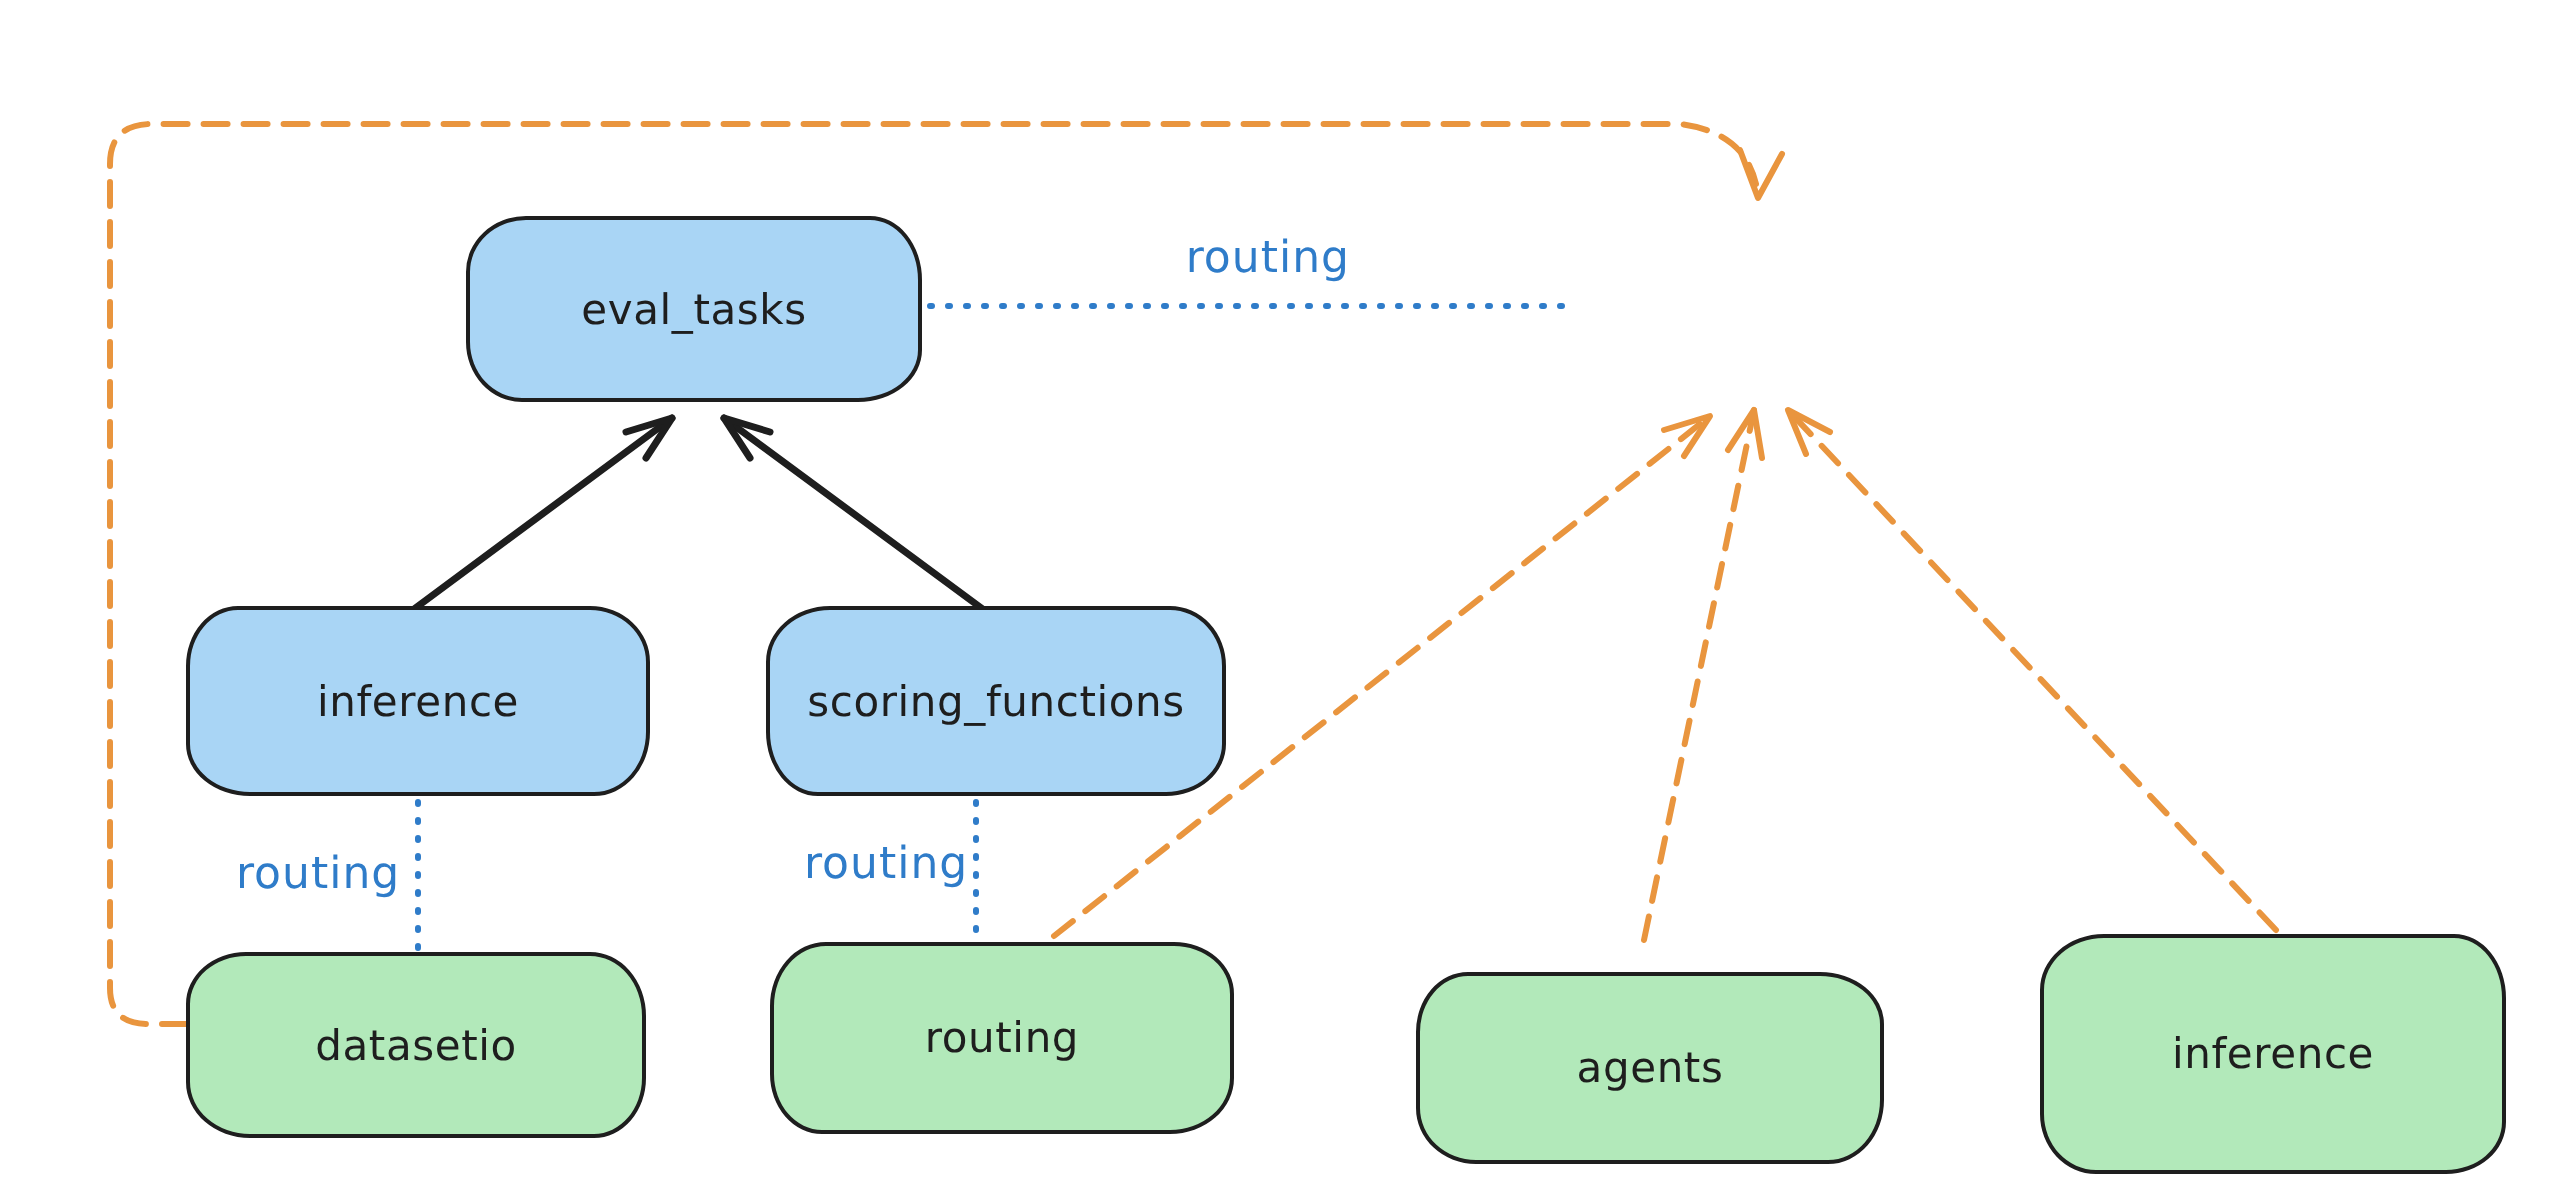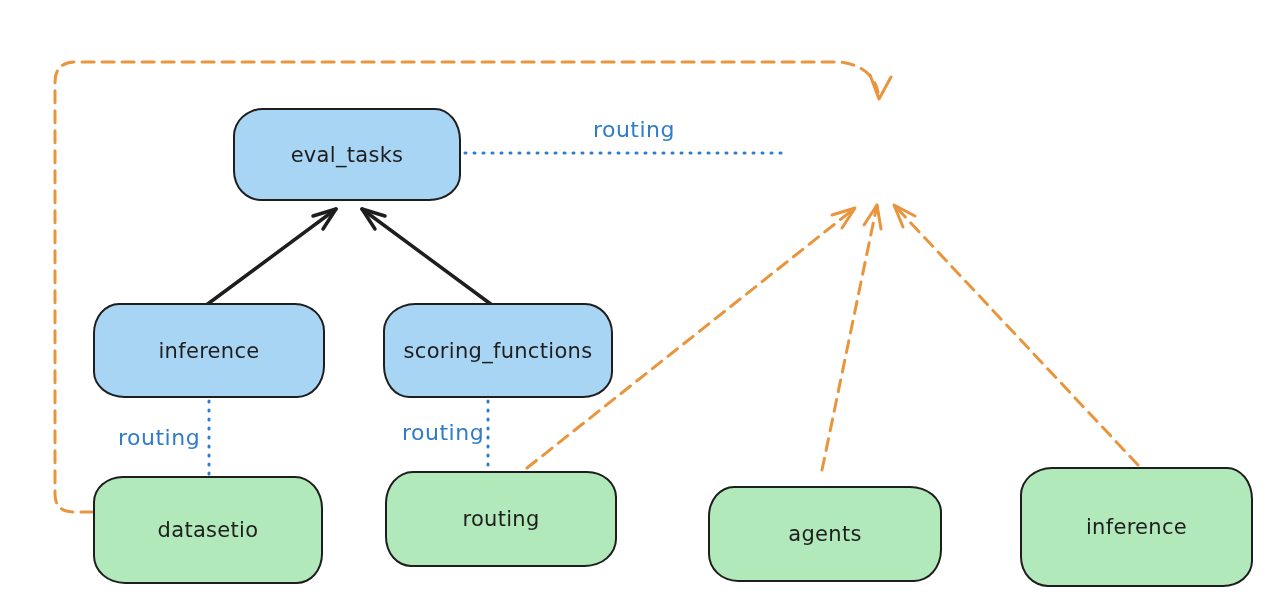--- a/index.html
+++ b/index.html
@@ -87,21 +87,21 @@
 
 
   <div class="node blue" style="left:93px;top:303px;width:232px;height:95px;border-radius:26px 30px 28px 32px / 30px 28px 32px 26px;">
     <span>inference</span>
   </div>
 
   <div class="node blue" style="left:383px;top:303px;width:230px;height:95px;border-radius:32px 28px 30px 26px / 28px 30px 26px 32px;">
     <span>scoring_functions</span>
   </div>
 
-  <div class="node green" style="left:93px;top:476px;width:230px;height:108px;border-radius:30px 28px 26px 32px / 26px 32px 30px 28px;">
+  <div class="node green" style="left:93px;top:476px;width:230px;height:93px;border-radius:30px 28px 26px 32px / 26px 32px 30px 28px;">
     <span>datasetio</span>
   </div>
 
   <div class="node green" style="left:385px;top:471px;width:232px;height:96px;border-radius:28px 30px 32px 26px / 32px 26px 28px 30px;">
     <span>routing</span>
   </div>
 
   <div class="node green" style="left:708px;top:471px;width:234px;height:96px;border-radius:26px 32px 28px 30px / 30px 26px 32px 28px;margin-top:15px;">
     <span>agents</span>
   </div>

